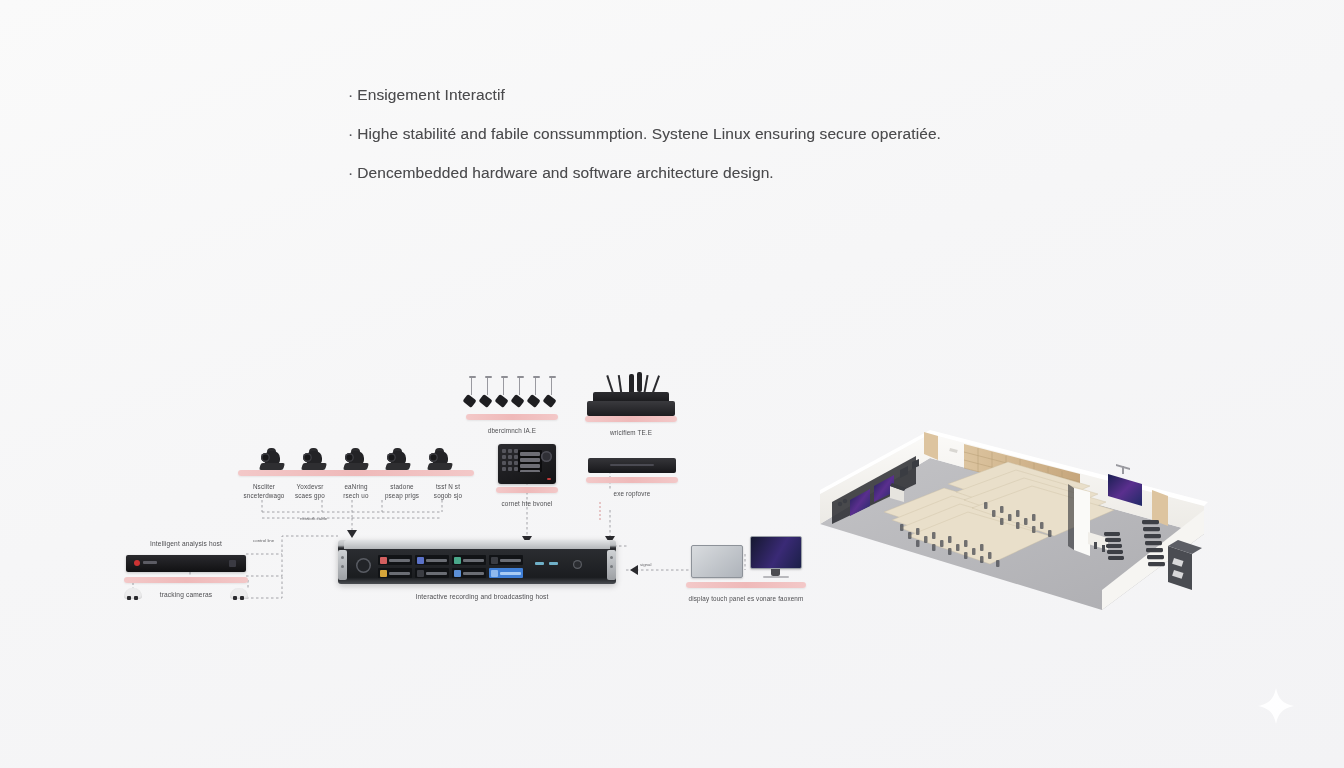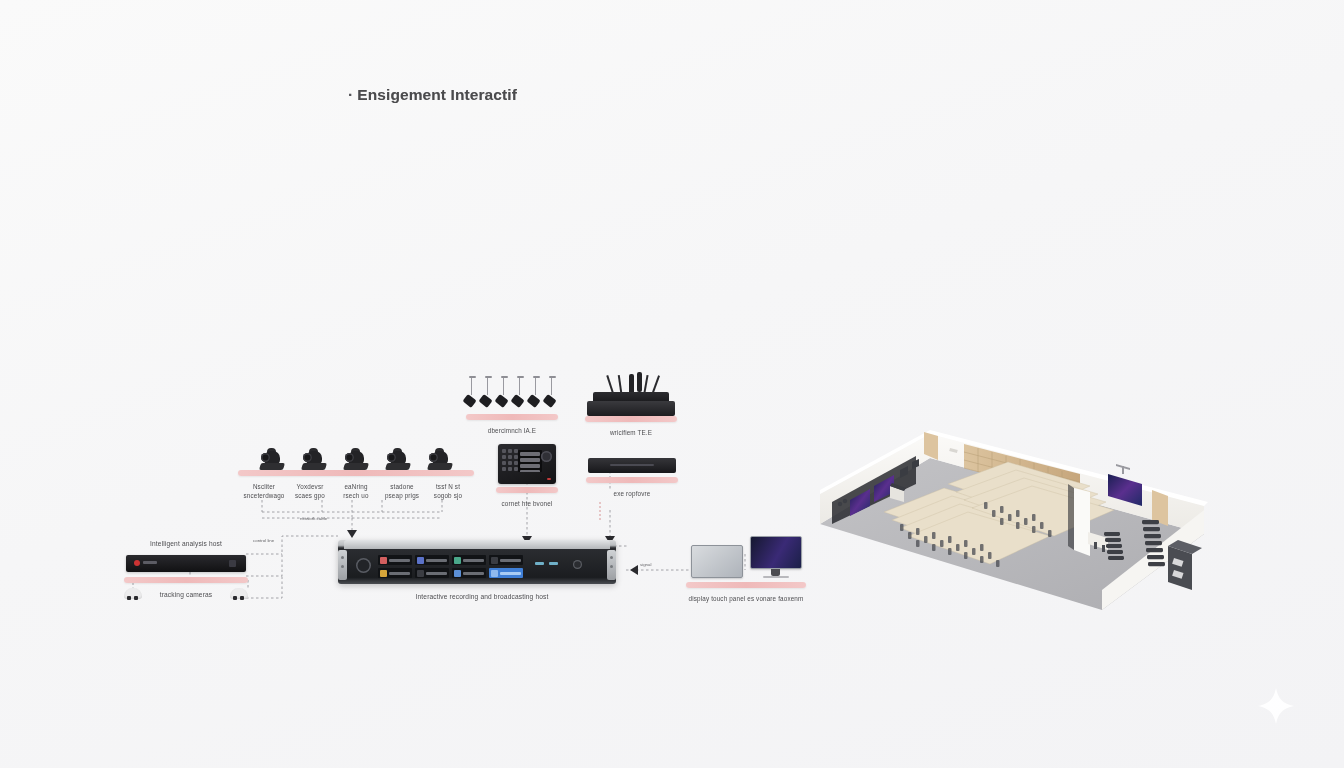--- a/index.html
+++ b/index.html
@@ -21,21 +21,20 @@
     left: 348px; top: 84px;
     width: 660px;
   }
   .feature-line {
     color: #4b4b4d;
     font-size: 15.5px;
     line-height: 1.48;
     letter-spacing: .1px;
     margin-bottom: 16px;
     text-shadow: 0 0 .4px rgba(90,90,95,.35);
-    font-weight: bold;
   }
   .feature-line .dot { margin-right: 4px; color: #55555a; }
 
   
   .diagram { position: absolute; left: 0; top: 340px; width: 830px; height: 320px; }
 
   .node { position: absolute; text-align: center; }
   .shelf {
     height: 6px; border-radius: 3px;
     background: linear-gradient(90deg,#f3c8c8,#efb9b9 50%,#f3c8c8);
@@ -167,20 +166,26 @@
   .sparkle { position:absolute; right:48px; bottom:42px; width:40px; height:40px; }
 </style>
 </head>
 <body>
 
 <div class="slide">
 
   <div class="features">
     <div class="feature-line">
       <span class="dot">·</span><span>Ensigement Interactif</span>
+    </div>
+    <div class="feature-line">
+      <span class="dot">·</span><span>Highe stabilité and fabile conssummption. Systene Linux ensuring secure operatiée.</span>
+    </div>
+    <div class="feature-line">
+      <span class="dot">·</span><span>Dencembedded hardware and software architecture design.</span>
     </div>
   </div>
 
   <div class="diagram">
 
     <svg width="830" height="320" style="position:absolute;left:0;top:0;">
       <g stroke="#9a9a9e" stroke-width="0.9" fill="none" stroke-dasharray="2.5,2.5">
 
         <path d="M262,160 L262,172 M322,160 L322,172 M382,160 L382,172 M442,160 L442,172 M262,172 L442,172"></path>
         <path d="M352,160 L352,178 M262,178 L442,178"></path>

